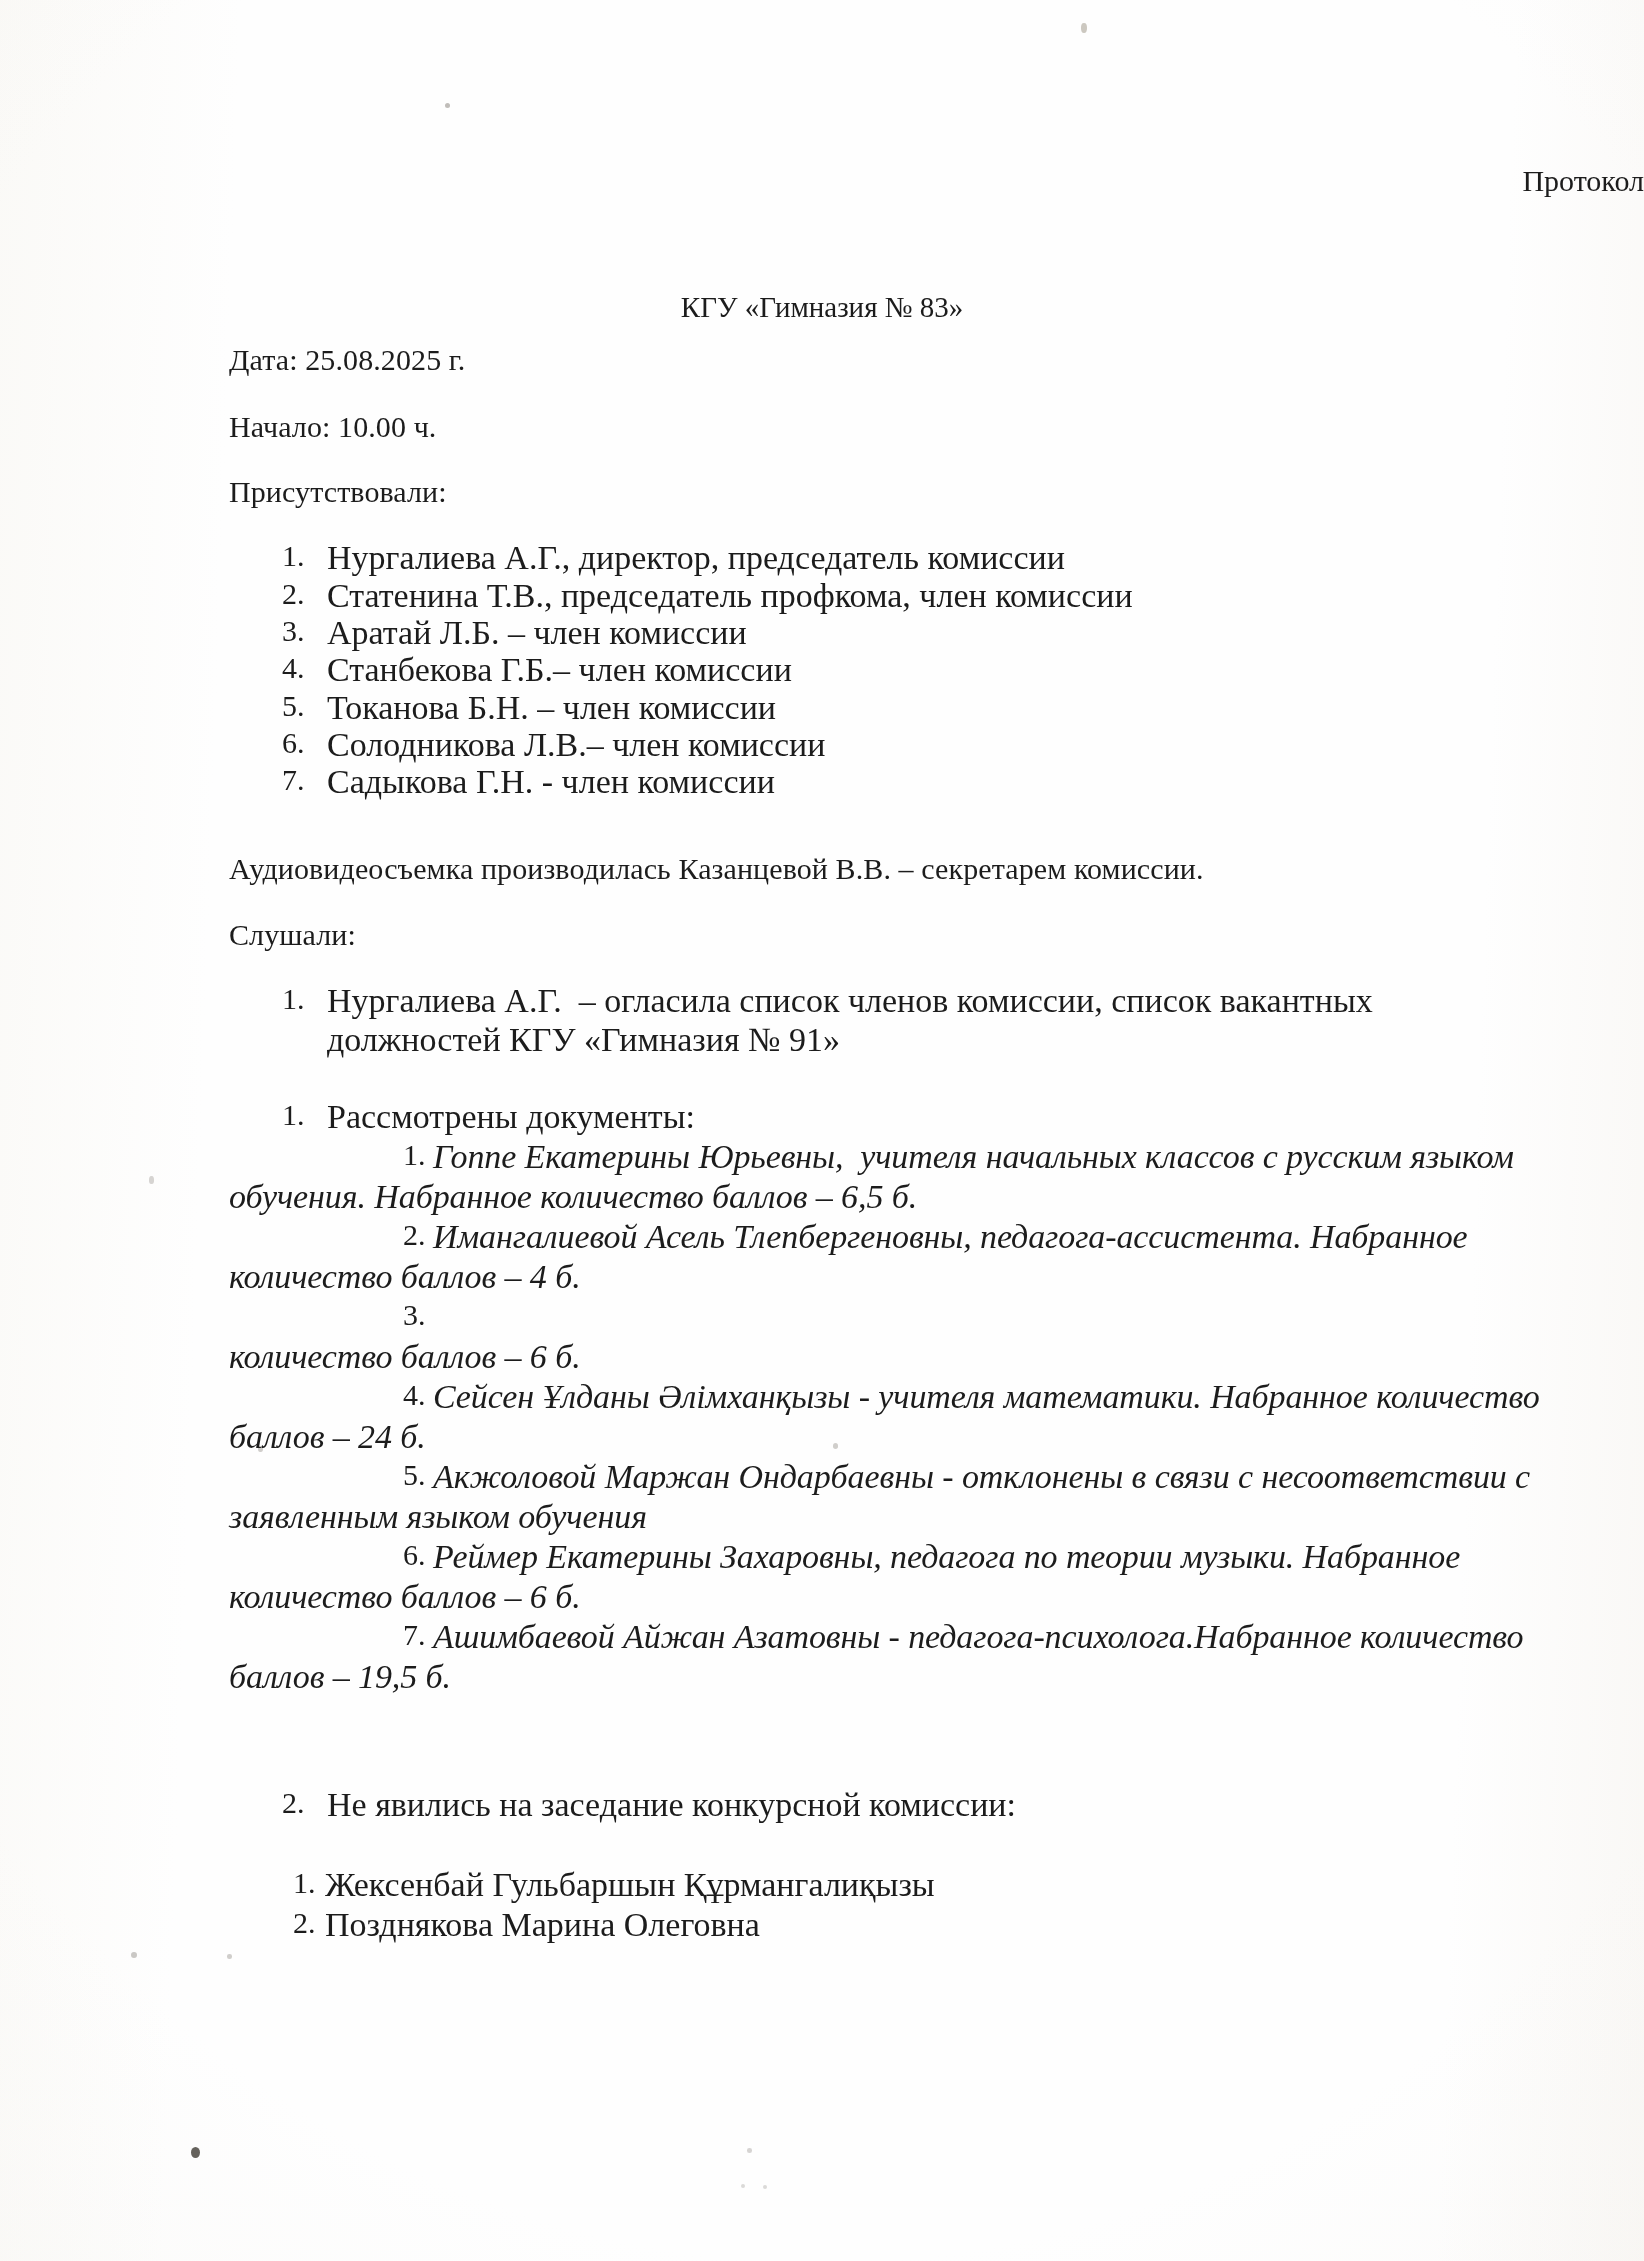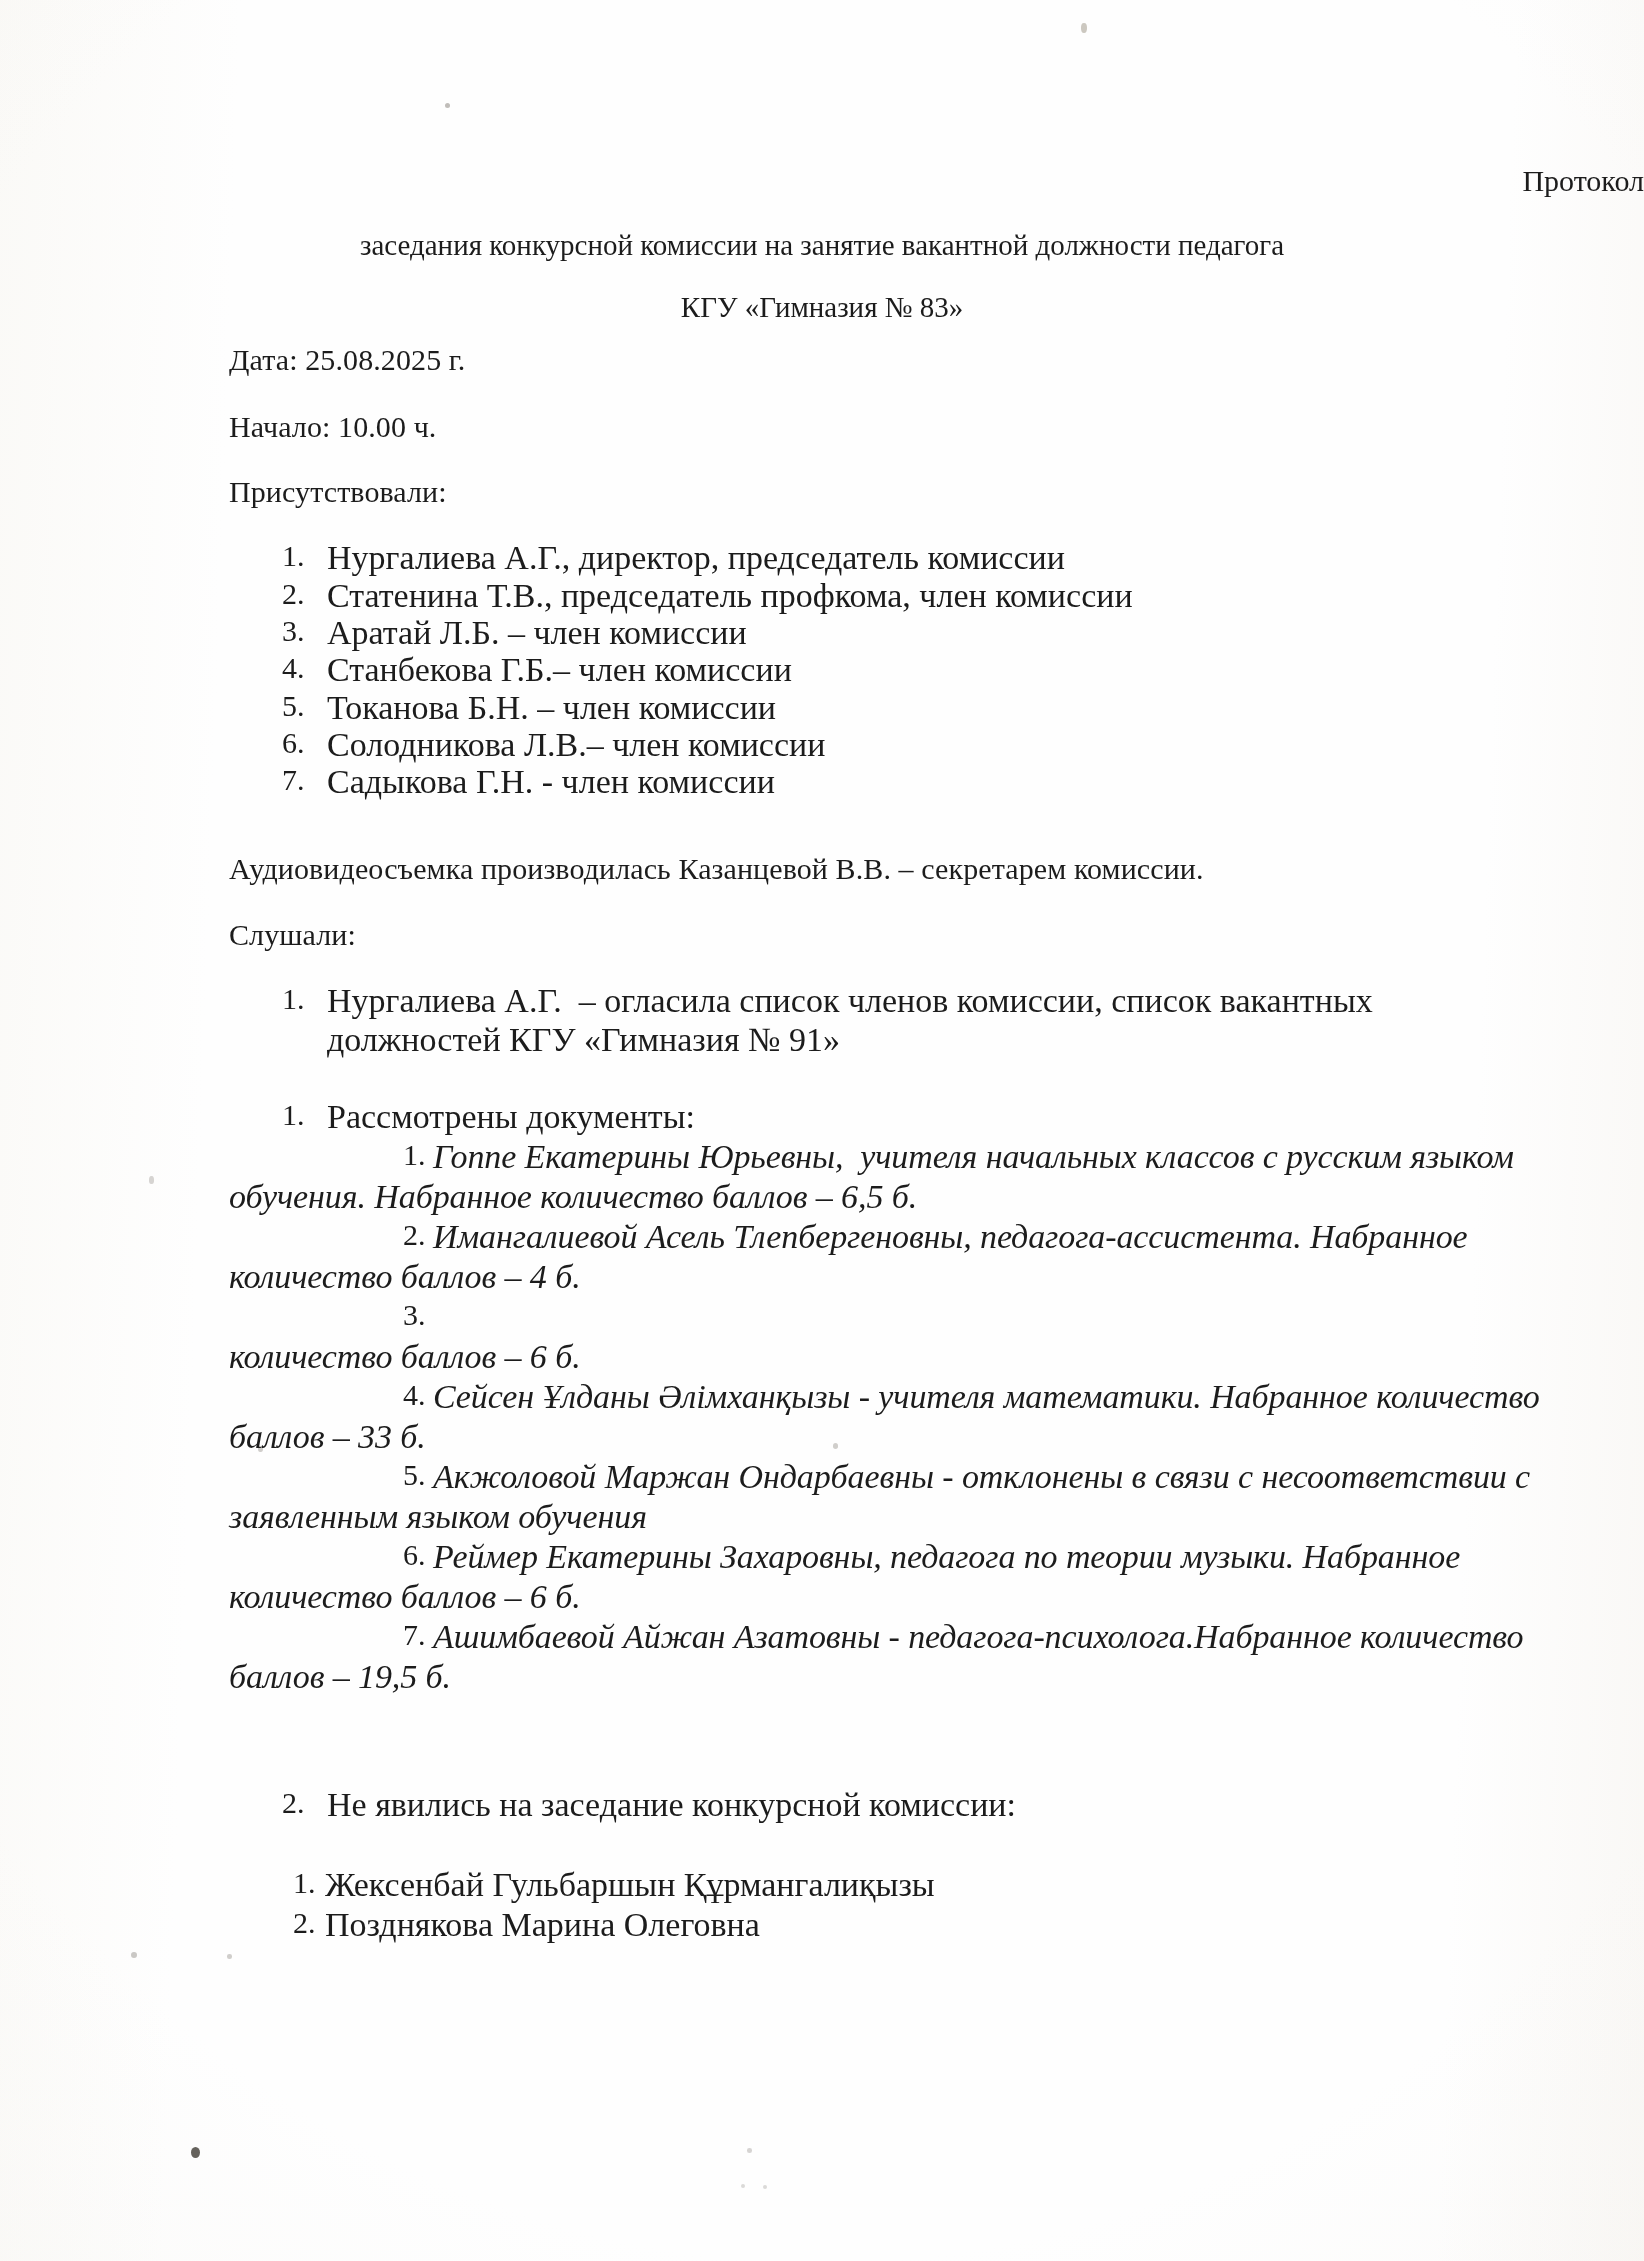--- a/index.html
+++ b/index.html
@@ -102,21 +102,20 @@
   <div class="speck" style="left:227px; top:1954px; width:4.5px; height:4.5px; opacity:.4;"></div>
   <div class="speck" style="left:191px; top:2147px; width:9px; height:11px; background:#4a4640; opacity:.85;"></div>
   <div class="speck" style="left:747px; top:2148px; width:4.5px; height:4.5px; opacity:.35;"></div>
   <div class="speck" style="left:741px; top:2184px; width:3.9px; height:3.9px; opacity:.3;"></div>
   <div class="speck" style="left:763px; top:2185px; width:3.9px; height:3.9px; opacity:.3;"></div>
 
   <div class="content">
 
     <div class="center title-main" style="top:166px;text-align:right;">Протокол</div>
 
-    <div class="center subtitle" style="top:231px;">заседания конкурсной комиссии на занятие вакантной должности педагога</div>
 
     <div class="center subtitle" style="top:293px;">КГУ «Гимназия № 83»</div>
 
     <div class="ln meta" style="left:229px; top:345px;">Дата: 25.08.2025 г.</div>
 
     <div class="ln meta" style="left:229px; top:412px;">Начало: 10.00 ч.</div>
 
     <div class="ln meta" style="left:229px; top:477px;">Присутствовали:</div>
 
     <div class="num" style="left:282px; top:541px;">1.</div>
@@ -157,21 +156,21 @@
 
     <div class="num" style="left:403px; top:1220px;">2.</div>
     <div class="row tight" style="left:433px; top:1220px;">Имангалиевой Асель Тлепбергеновны, педагога-ассистента. Набранное</div>
     <div class="row tight" style="left:229px; top:1260px;">количество баллов – 4 б.</div>
 
     <div class="num" style="left:403px; top:1300px;">3.</div>
     <div class="row tight" style="left:229px; top:1340px;">количество баллов – 6 б.</div>
 
     <div class="num" style="left:403px; top:1380px;">4.</div>
     <div class="row tight" style="left:433px; top:1380px;">Сейсен Ұлданы Әлімханқызы - учителя математики. Набранное количество</div>
-    <div class="row tight" style="left:229px; top:1420px;">баллов – 33 б.</div>
+    <div class="row tight" style="left:229px; top:1420px;">баллов – 24 б.</div>
 
     <div class="num" style="left:403px; top:1460px;">5.</div>
     <div class="row tight" style="left:433px; top:1460px;">Акжоловой Маржан Ондарбаевны - отклонены в связи с несоответствии с</div>
     <div class="row tight" style="left:229px; top:1500px;">заявленным языком обучения</div>
 
     <div class="num" style="left:403px; top:1540px;">6.</div>
     <div class="row tight" style="left:433px; top:1540px;">Реймер Екатерины Захаровны, педагога по теории музыки. Набранное</div>
     <div class="row tight" style="left:229px; top:1580px;">количество баллов – 6 б.</div>
 
     <div class="num" style="left:403px; top:1620px;">7.</div>

